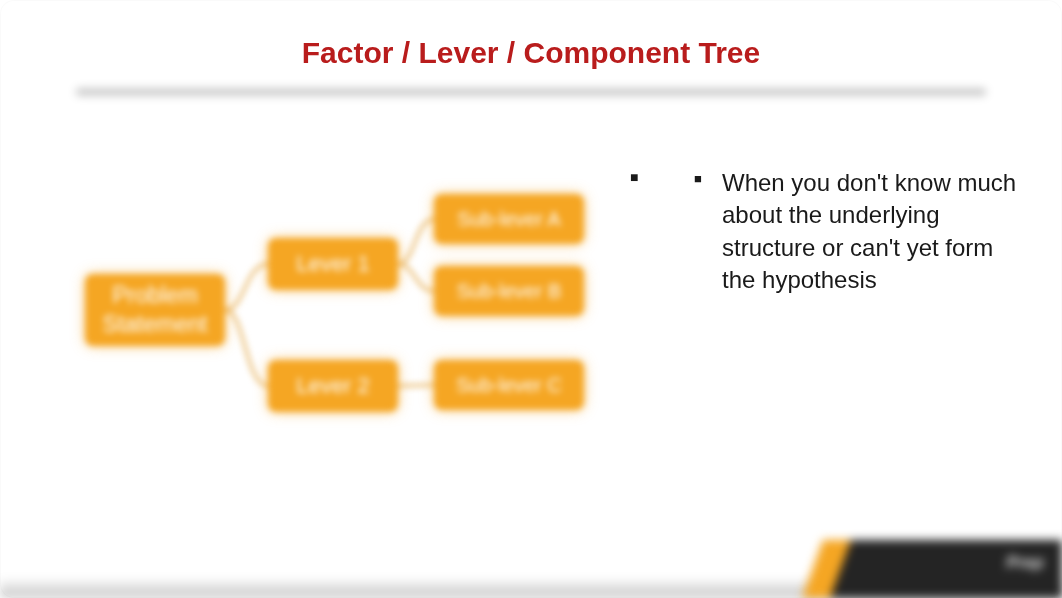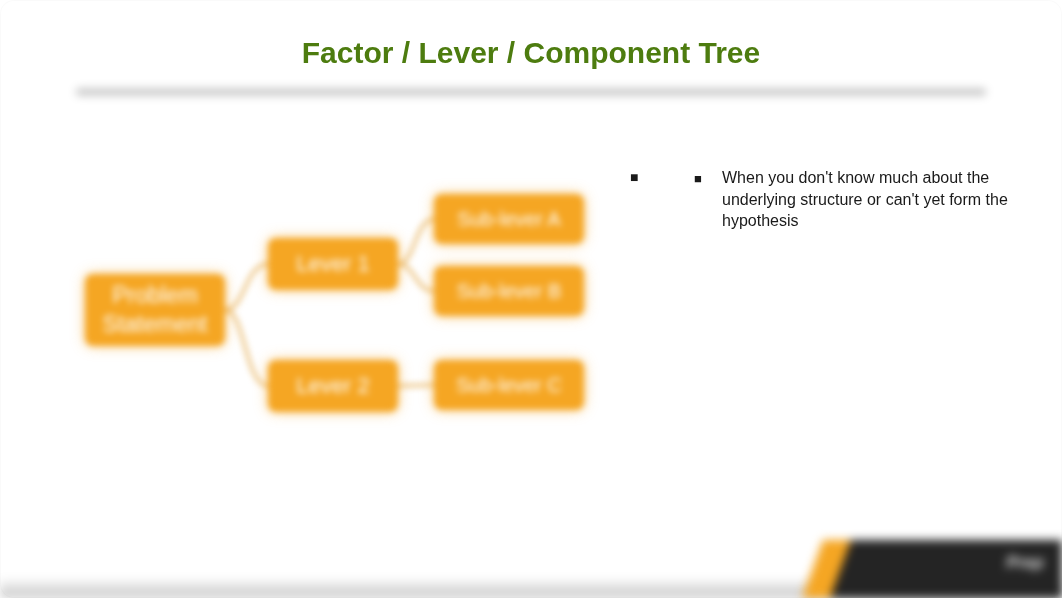--- a/index.html
+++ b/index.html
@@ -17,21 +17,21 @@
     }
     .slide {
       width: 100%;
       height: 100%;
       position: relative;
     }
     .title {
       text-align: center;
       font-size: 30px;
       font-weight: bold;
-      color: #4d7c0f;
+      color: #b91c1c;
       padding-top: 36px;
     }
     .divider {
       margin: 18px 76px 0 76px;
       height: 8px;
       background: linear-gradient(to bottom, rgba(0,0,0,0.12), rgba(0,0,0,0.28), rgba(0,0,0,0.12));
       filter: blur(4px);
       border-radius: 4px;
     }
     .content {
@@ -125,21 +125,21 @@
       font-size: 14px;
       color: #1a1a1a;
     }
     .nested-list {
       list-style: none;
       margin-top: 6px;
     }
     .nested-item {
       position: relative;
       padding-left: 28px;
-      font-size: 16px;
+      font-size: 24px;
       color: #1a1a1a;
       line-height: 1.35;
       margin-left: 36px;
     }
     .nested-item::before {
       content: "■";
       position: absolute;
       left: 0;
       top: 3px;
       font-size: 13px;

